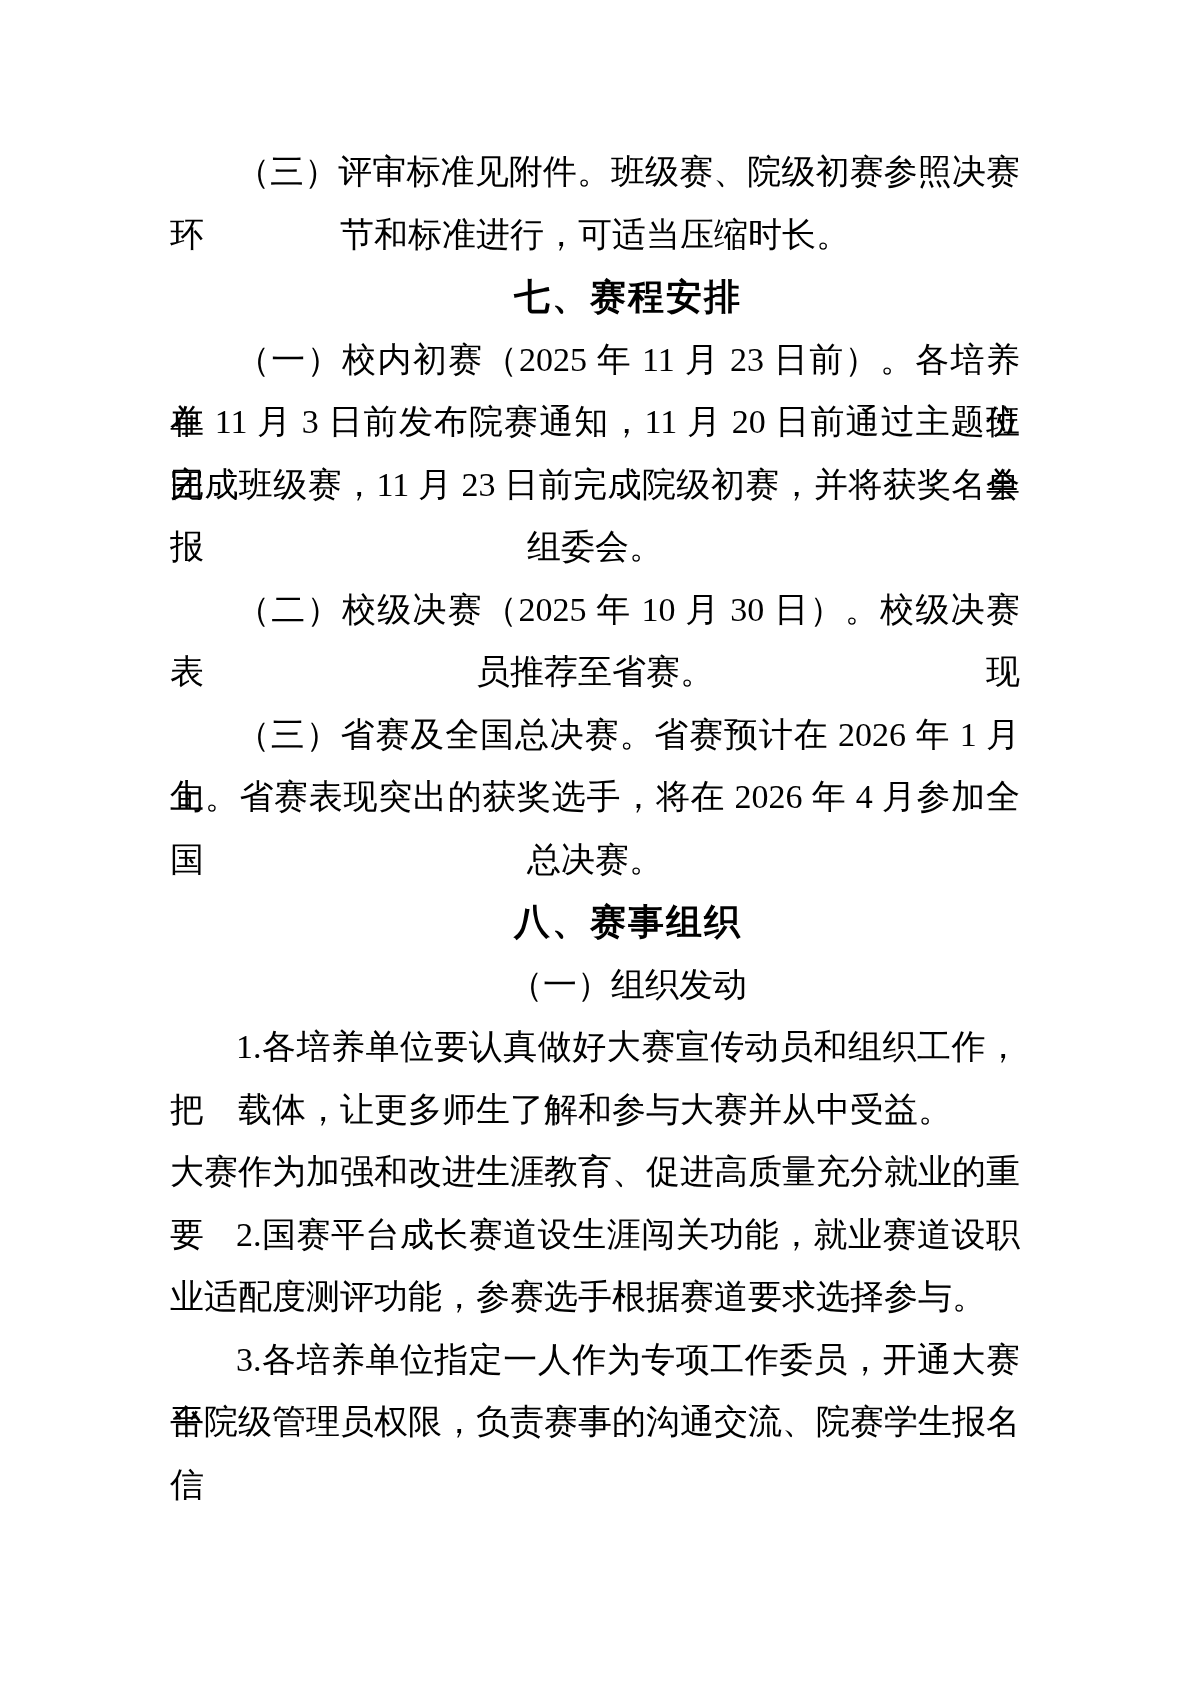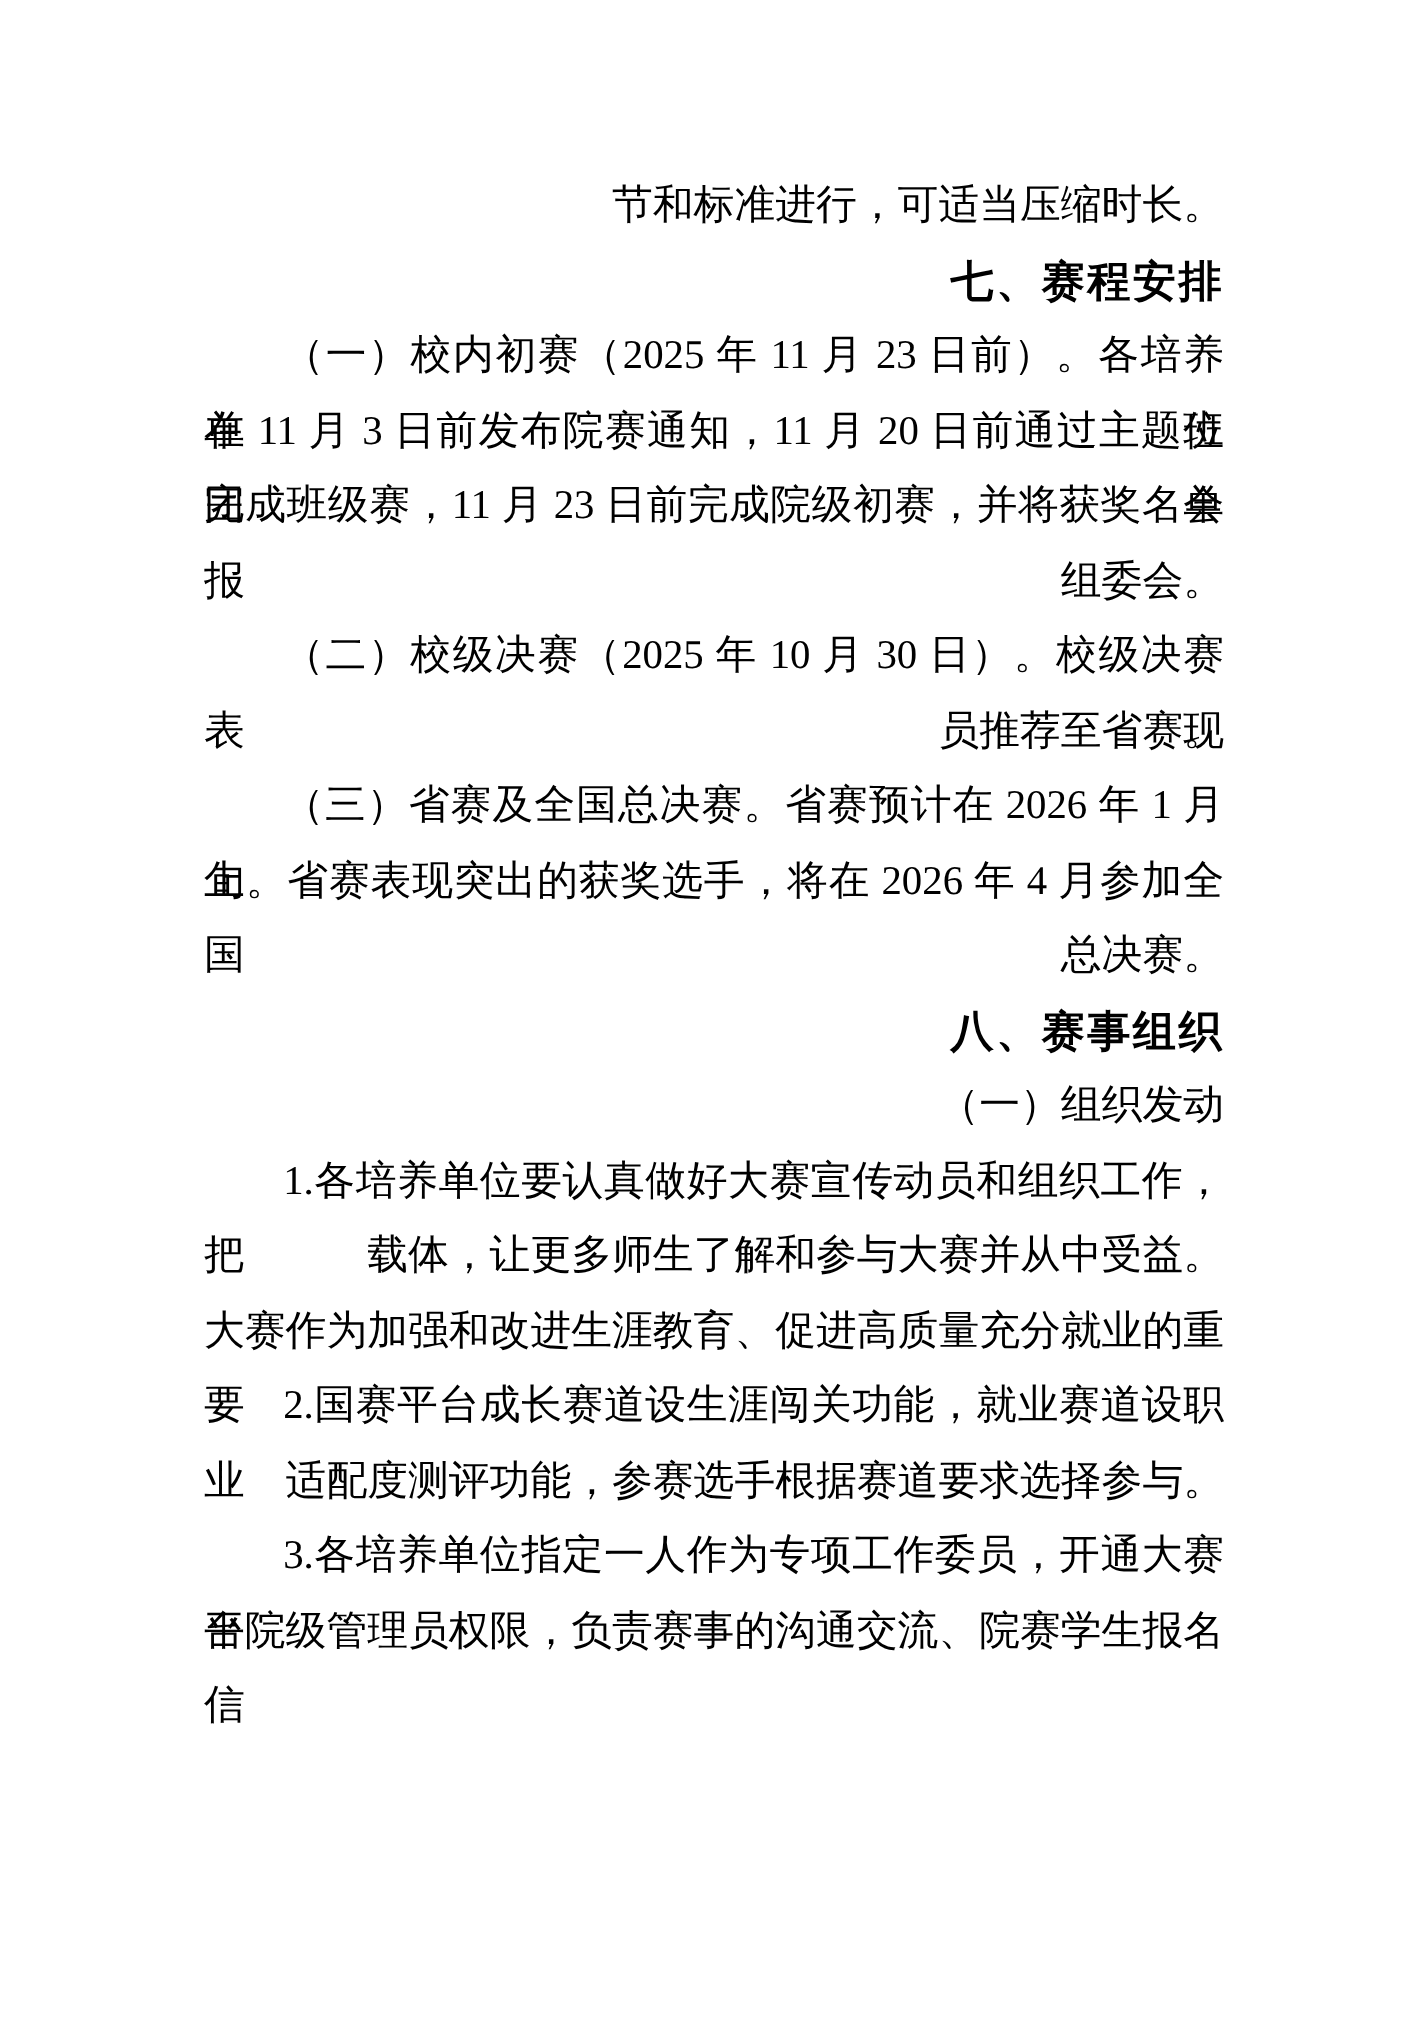--- a/index.html
+++ b/index.html
@@ -24,21 +24,21 @@
   }
   .line {
     width: 850px;
     height: 62.5px;
     line-height: 62.5px;
     font-size: 34px;
     color: #000000;
     white-space: nowrap;
     font-family: "Liberation Serif", serif;
     font-weight: normal;
-    text-align: right;
+    text-align: center;
   }
   .line.fill {
     white-space: normal;
     text-align: justify;
     text-align-last: justify;
   }
   .line.indent {
     text-indent: 66px;
   }
   .line.heading {
@@ -46,20 +46,21 @@
     font-weight: bold;
     font-size: 36px;
     letter-spacing: 2px;
   }
 </style>
 </head>
 <body>
 
 <div class="page">
   <div class="text-block">
+      <div class="line indent fill">（三）评审标准见附件。班级赛、院级初赛参照决赛环</div>
       <div class="line">节和标准进行，可适当压缩时长。</div>
       <div class="line heading indent">七、赛程安排</div>
       <div class="line indent fill">（一）校内初赛（2025 年 11 月 23 日前）。各培养单位</div>
       <div class="line fill">在 11 月 3 日前发布院赛通知，11 月 20 日前通过主题班团会</div>
       <div class="line fill">完成班级赛，11 月 23 日前完成院级初赛，并将获奖名单报</div>
       <div class="line">组委会。</div>
       <div class="line indent fill">（二）校级决赛（2025 年 10 月 30 日）。校级决赛表现</div>
       <div class="line">员推荐至省赛。</div>
       <div class="line indent fill">（三）省赛及全国总决赛。省赛预计在 2026 年 1 月上</div>
       <div class="line fill">旬。省赛表现突出的获奖选手，将在 2026 年 4 月参加全国</div>

